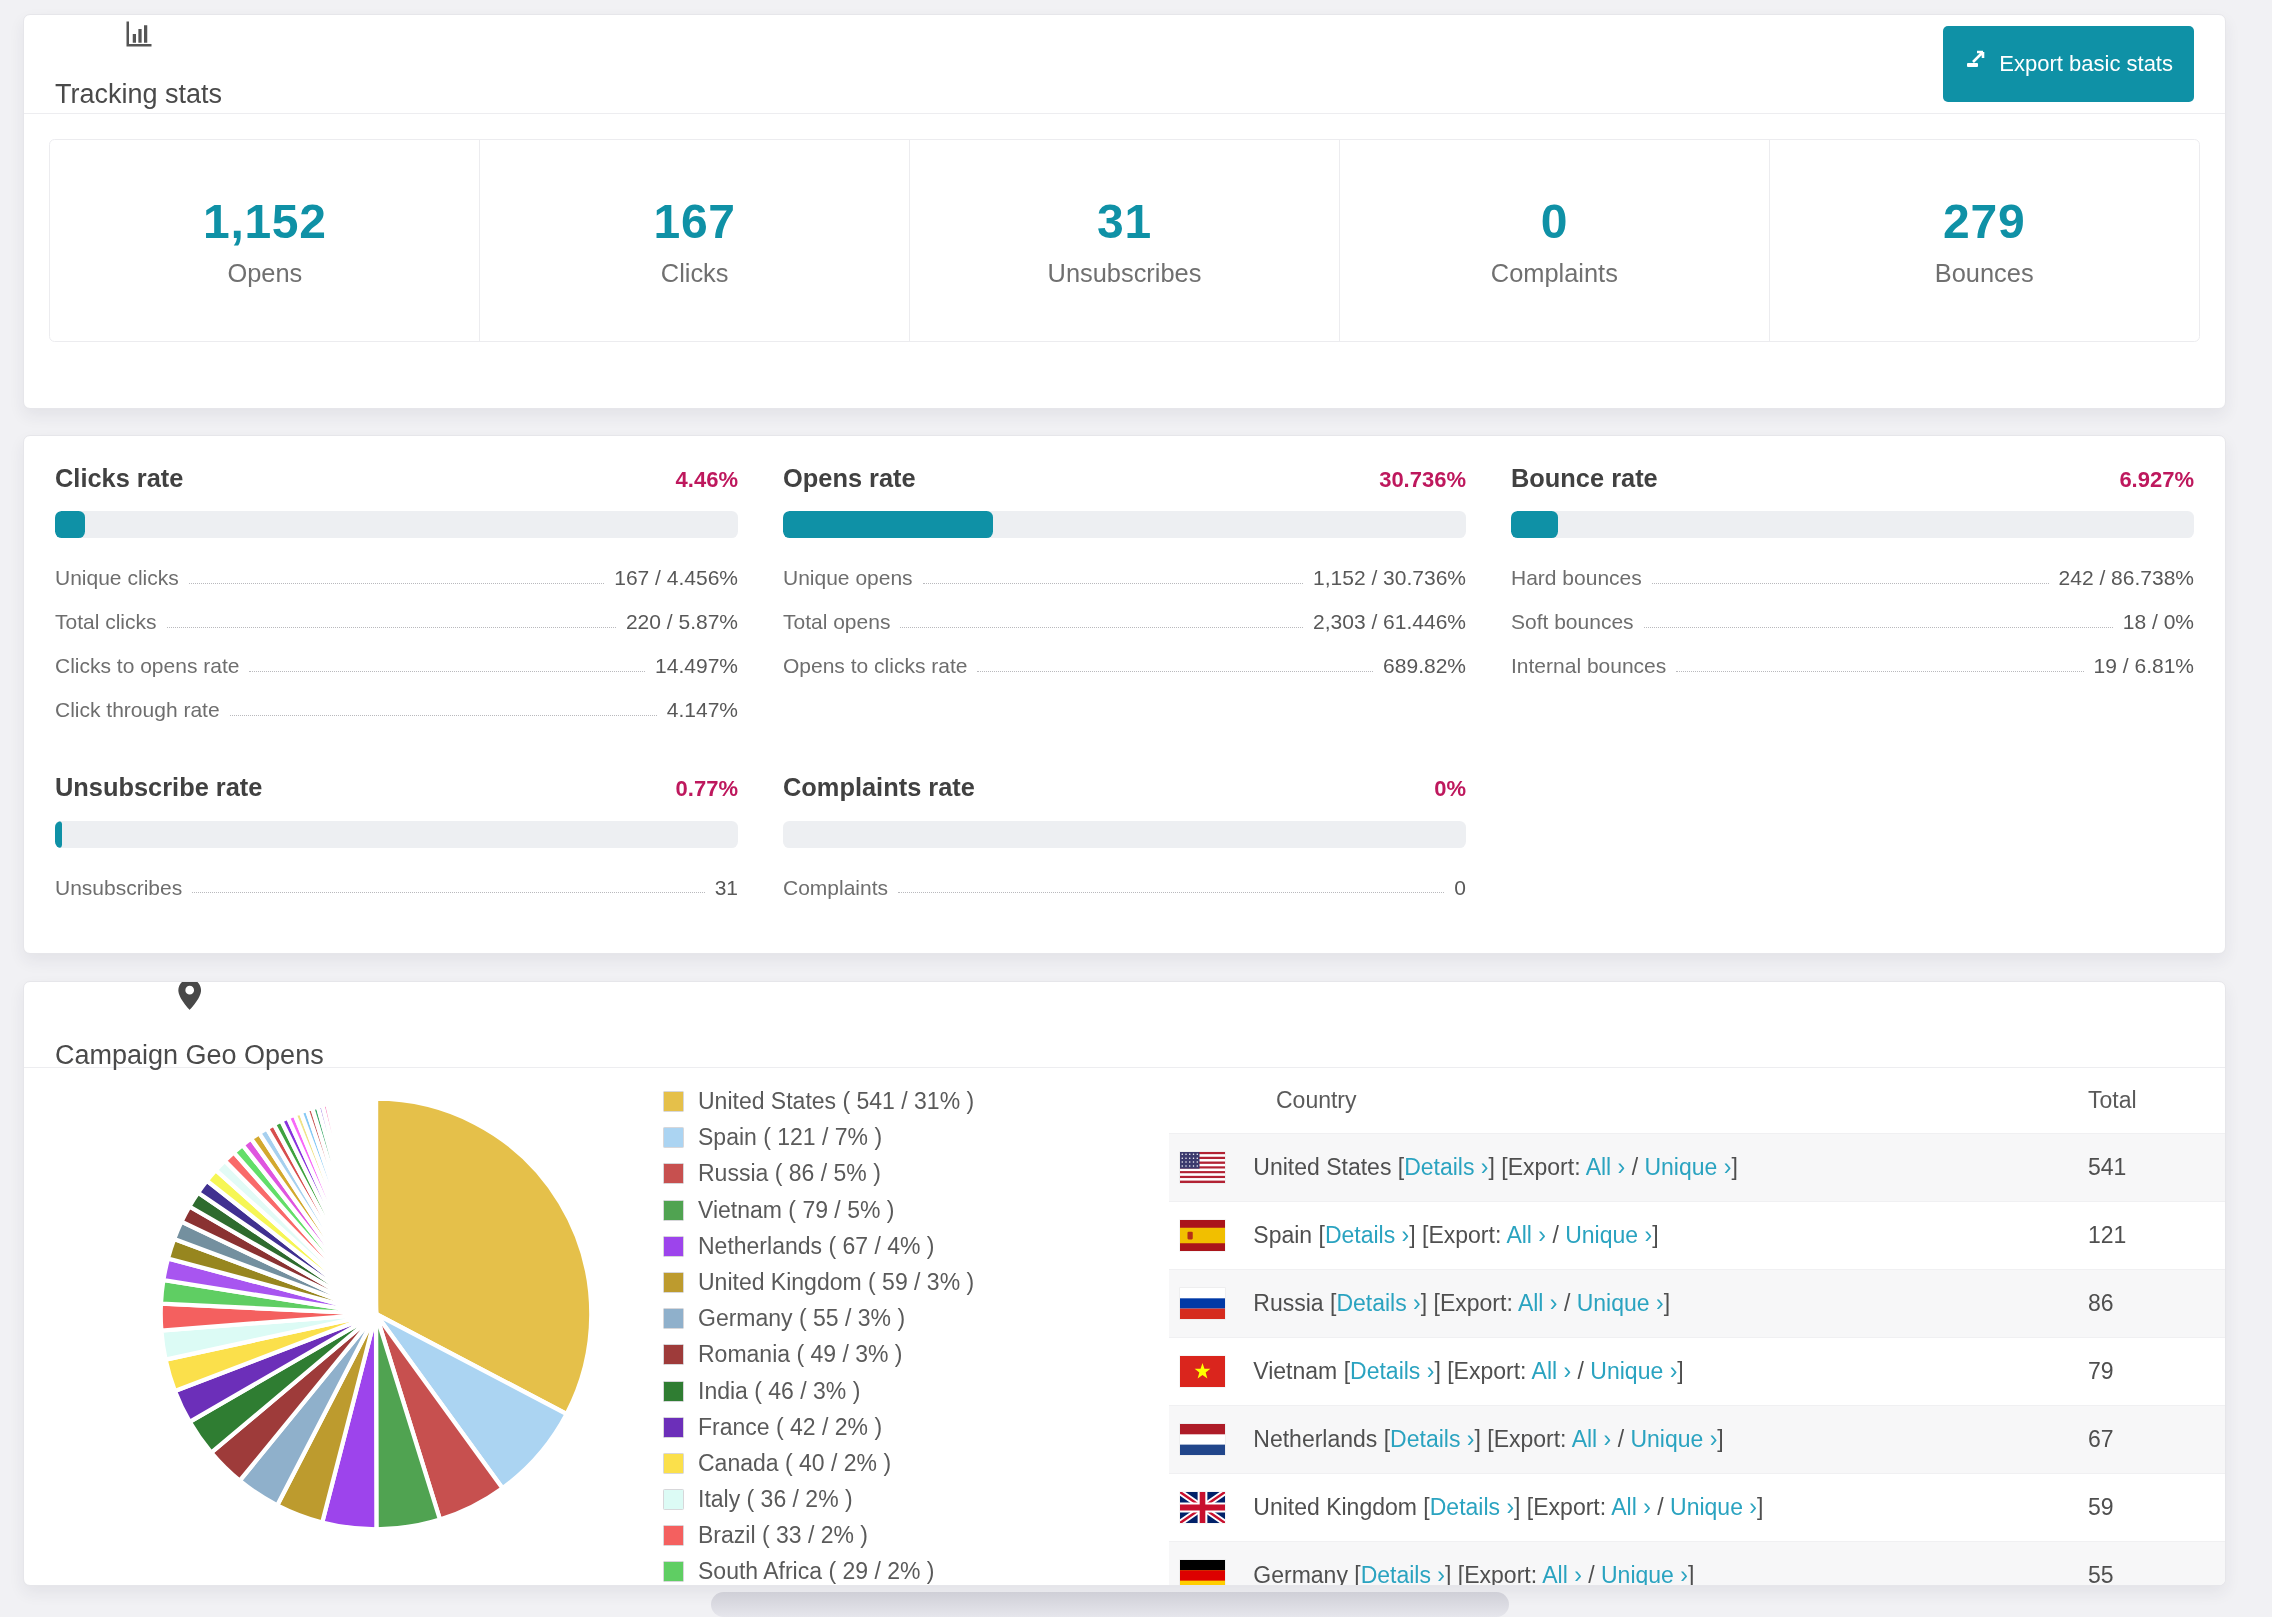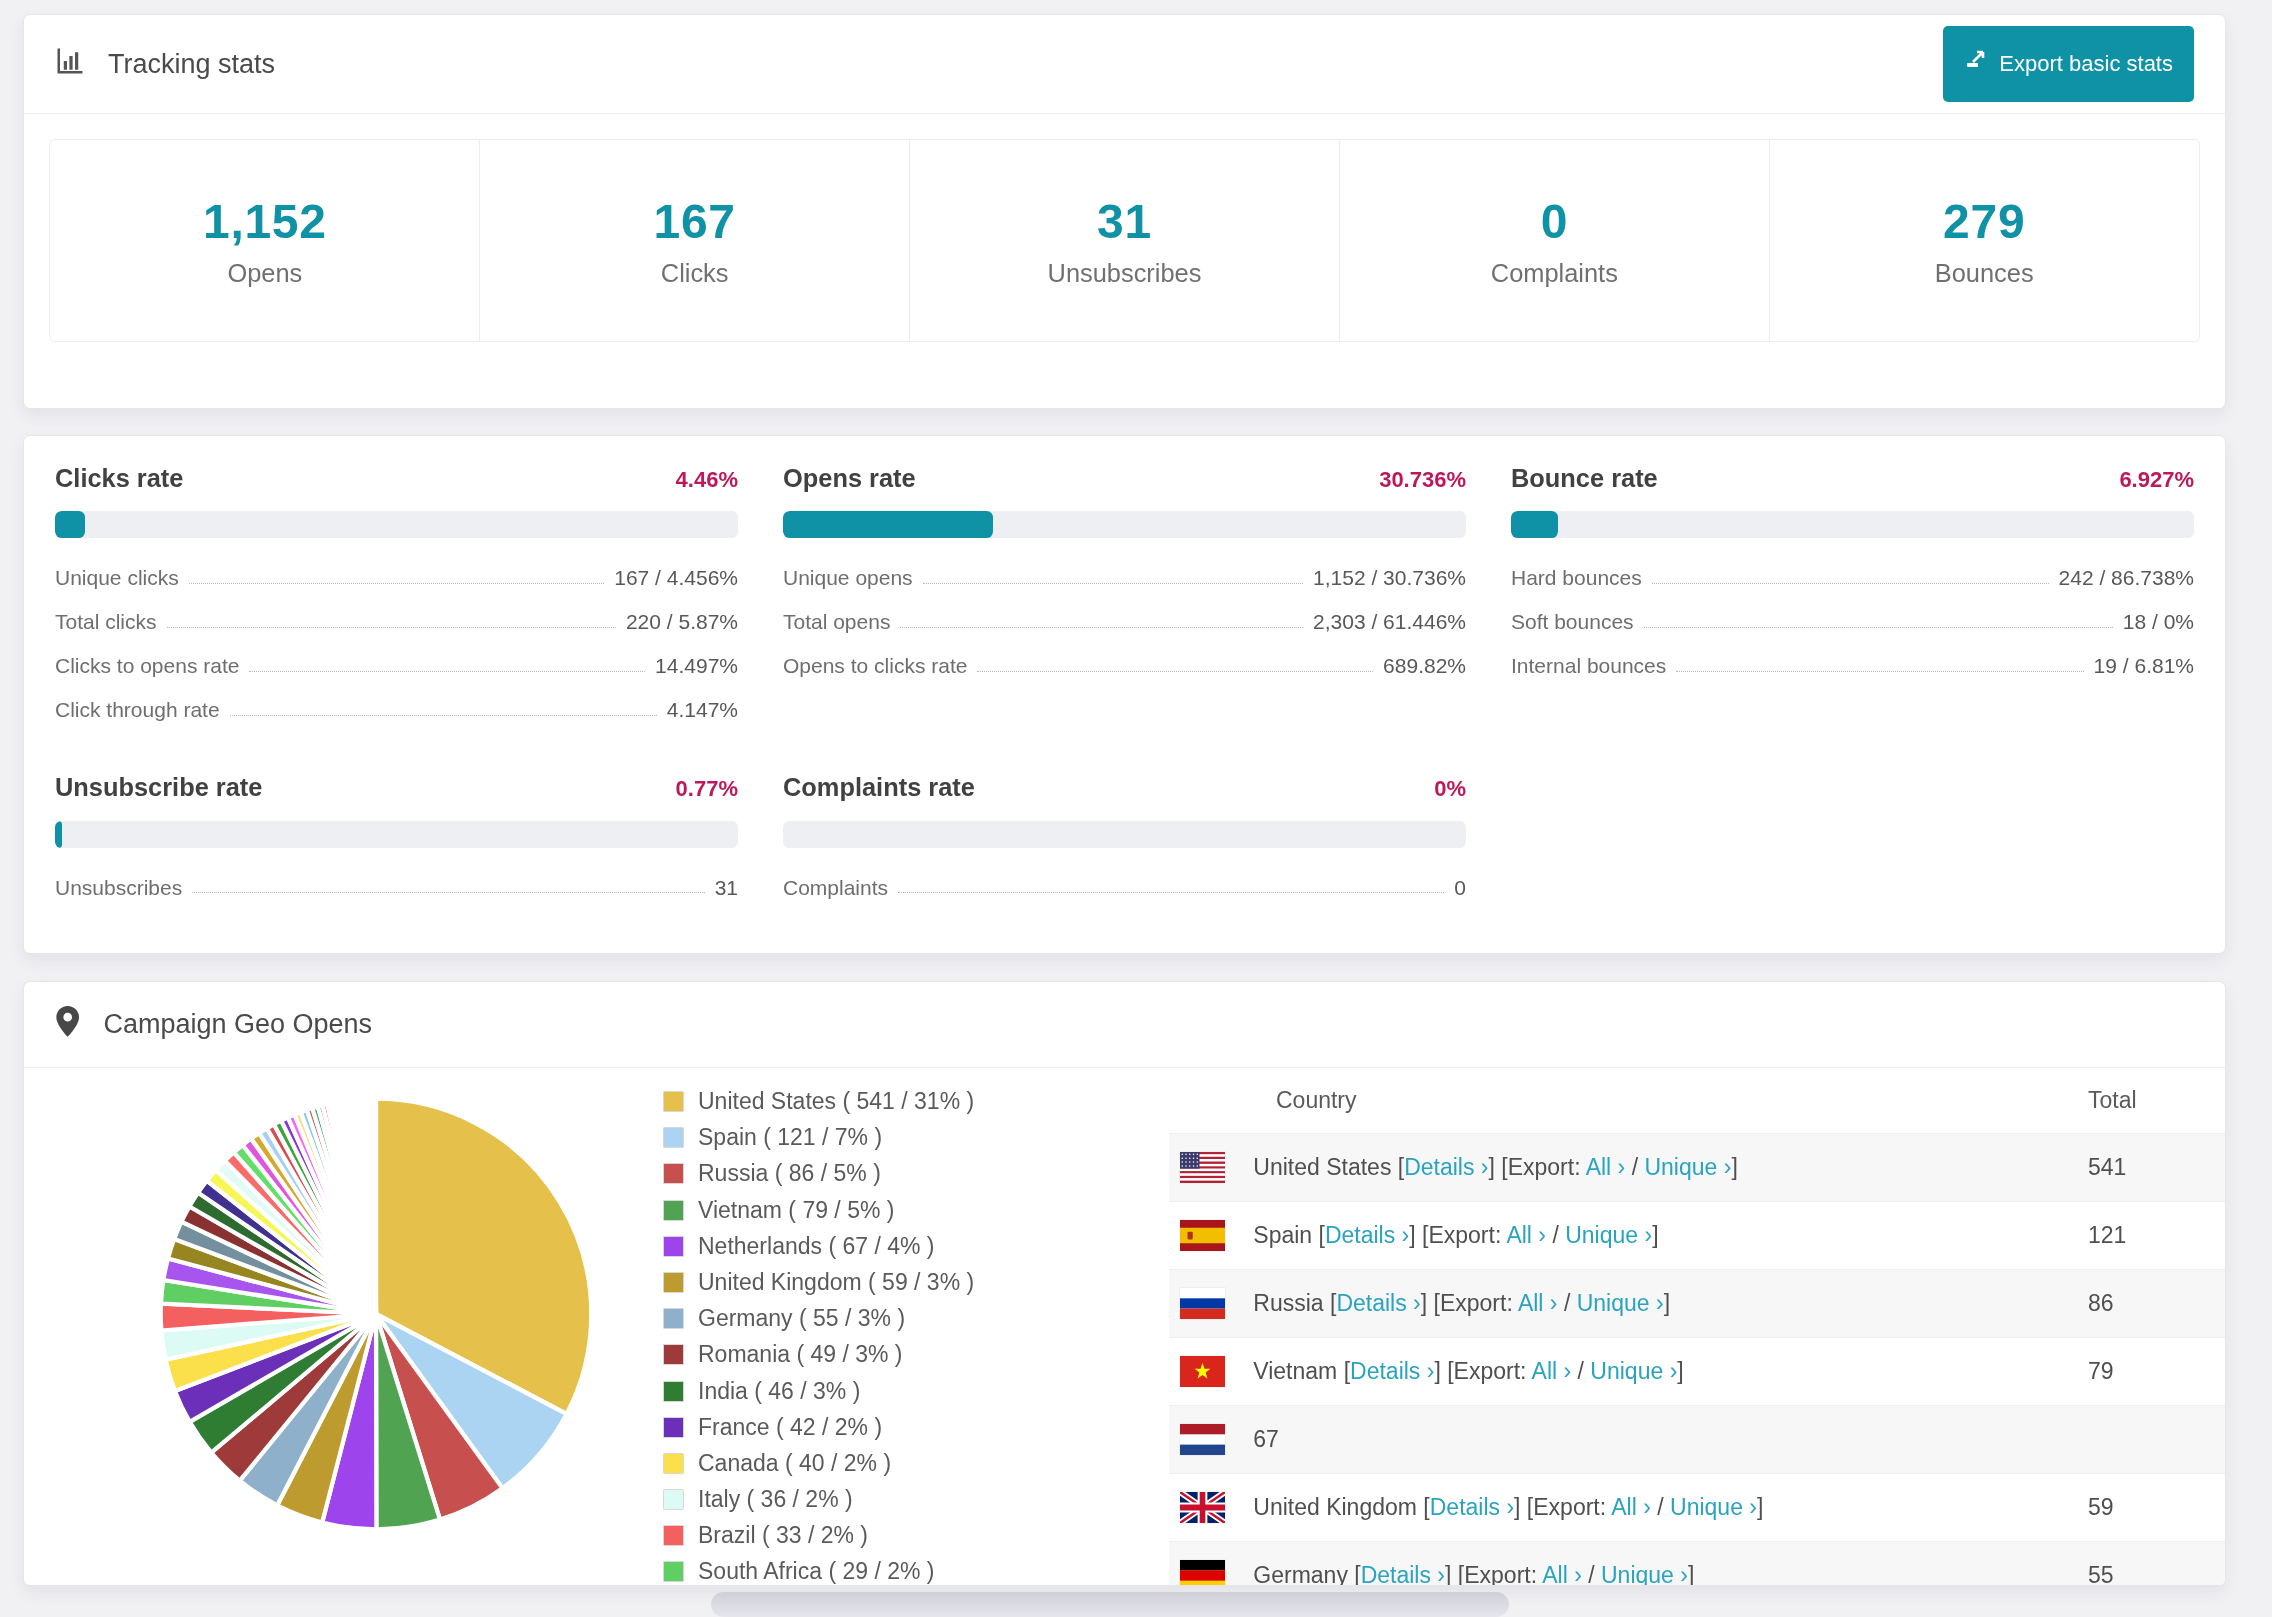--- a/index.html
+++ b/index.html
@@ -7,21 +7,21 @@
     font-family:"Liberation Sans", sans-serif; background:#f1f1f4; color:#4a4a4a; }
   .card { position:absolute; left:23px; width:2203px; background:#fff;
     border:0.7px solid #e6e6ea; border-radius:7px;
     box-shadow:0 7px 15.5px rgba(40,40,70,.07); overflow:hidden; }
   #card-tracking { top:14px;  height:395px; }
   #card-rates    { top:435px; height:519px; }
   #card-geo      { top:981px; height:605px; }
 
   .card-header { display:flex; align-items:center; height:99px; padding:0 31px;
     border-bottom:0.7px solid #ededf0; }
-  .card-title { display:flex; align-items:center; gap:23px; font-size:27px; color:#4a4a4a; }
+  .card-title { display:flex; align-items:center; gap:23px; font-size:27px; color:#4a4a4a;flex-direction:column; }
   .card-title svg { flex:0 0 auto; }
 
   
   .btn-export { margin-left:auto; display:flex; align-items:center; gap:11.3px;
     background:var(--accent); color:#fff; font-size:22px; padding:23px 21px;
     border:none; border-radius:5px; cursor:pointer; }
 
   
   .stats-box { margin:25.4px 25.4px 0 25.4px; border:0.7px solid #ececef; border-radius:5.6px;
     display:flex; height:203px; }
@@ -448,20 +448,21 @@
               </svg></span>
             <span class="geo-text"><span>Vietnam </span><span>[</span><a>Details ›</a><span>] [Export: </span><a>All ›</a><span> / </span><a>Unique ›</a><span>]</span></span>
             <span class="geo-total">79</span>
           </div>
           <div class="geo-row">
             <span class="flag"><svg viewBox="0 0 60 40" width="45" height="31" preserveAspectRatio="none">
                 <rect width="60" height="40" fill="#fff"></rect>
                 <rect width="60" height="13.3" fill="#ae1c28"></rect>
                 <rect y="26.6" width="60" height="13.4" fill="#21468b"></rect>
               </svg></span>
+            <span class="geo-text"><span>Netherlands </span><span>[</span><a>Details ›</a><span>] [Export: </span><a>All ›</a><span> / </span><a>Unique ›</a><span>]</span></span>
             <span class="geo-total">67</span>
           </div>
           <div class="geo-row">
             <span class="flag"><svg viewBox="0 0 60 40" width="45" height="31" preserveAspectRatio="none">
                 <rect width="60" height="40" fill="#012169"></rect>
                 <path d="M0 0 60 40 M60 0 0 40" stroke="#fff" stroke-width="8"></path>
                 <path d="M0 0 60 40 M60 0 0 40" stroke="#c8102e" stroke-width="3.2"></path>
                 <path d="M30 0 V40 M0 20 H60" stroke="#fff" stroke-width="13"></path>
                 <path d="M30 0 V40 M0 20 H60" stroke="#c8102e" stroke-width="7.5"></path>
               </svg></span>

